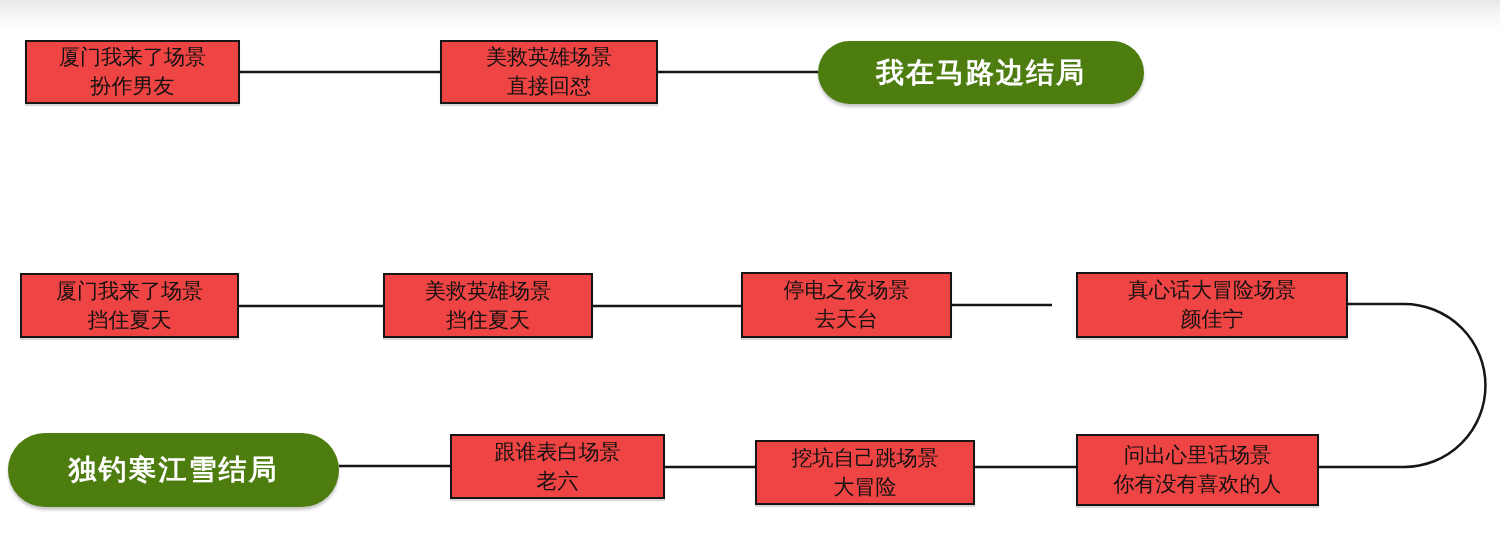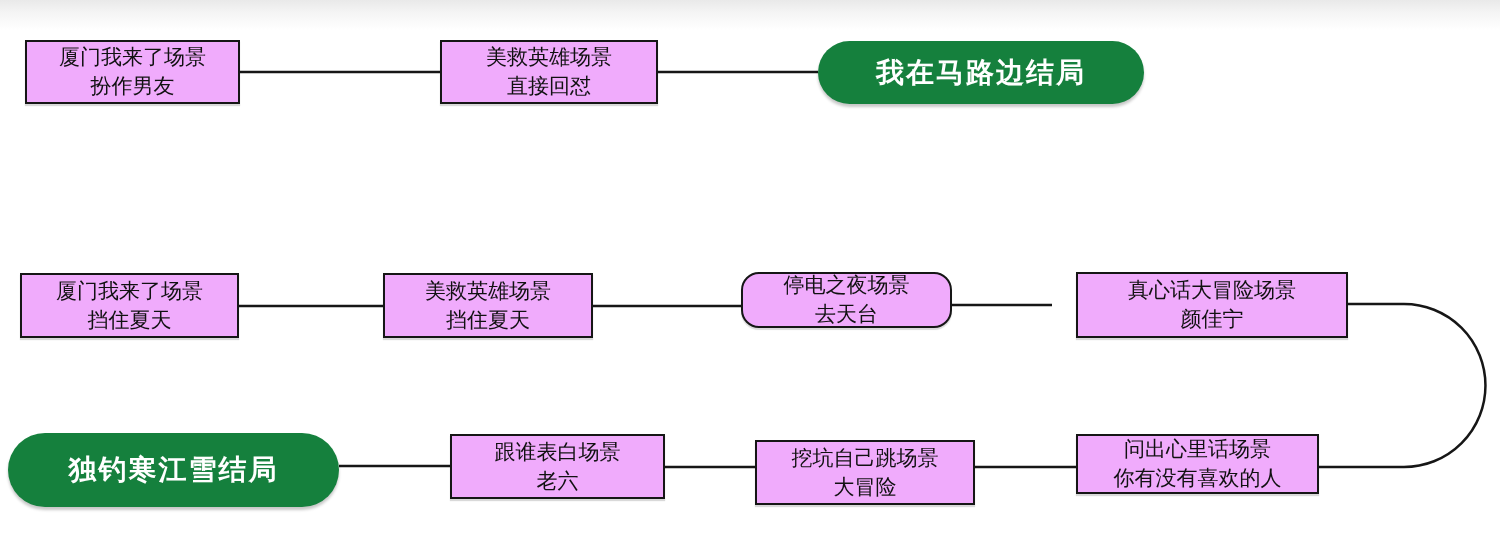--- a/index.html
+++ b/index.html
@@ -25,60 +25,60 @@
   }
   svg.connectors {
     position: absolute;
     left: 0; top: 0;
     width: 1500px;
     height: 559px;
   }
   .scene-box {
     position: absolute;
     box-sizing: border-box;
-    background: #f0abfc;
+    background: #ef4444;
     border: 2.5px solid #161616;
     box-shadow: 0 2px 1px rgba(0,0,0,0.15);
     display: flex;
     flex-direction: column;
     align-items: center;
     justify-content: center;
     text-align: center;
     color: #111111;
     font-size: 21px;
     line-height: 1.38;
     white-space: nowrap;
   }
   .ending-pill {
     position: absolute;
     box-sizing: border-box;
-    background: #15803d;
+    background: #4d7c0f;
     border-radius: 999px;
     box-shadow: 0 3px 3px rgba(0,0,0,0.22);
     display: flex;
     align-items: center;
     justify-content: center;
     color: #ffffff;
     font-size: 28px;
     font-weight: 600;
     letter-spacing: 2px;
     white-space: nowrap;
   }
   
   .s0 { left: 25px;   top: 40px;  width: 215px; height: 64px; }
   .s1 { left: 440px;  top: 40px;  width: 218px; height: 64px; }
   .e0 { left: 818px;  top: 41px;  width: 326px; height: 63px; }
   .s2 { left: 20px;   top: 273px; width: 219px; height: 65px; }
   .s3 { left: 383px;  top: 273px; width: 210px; height: 65px; }
-  .s4 { left: 741px;  top: 272px; width: 211px; height: 56px; border-radius: 18px; }
+  .s4 { left: 741px;  top: 272px; width: 211px; height: 66px; }
   .s5 { left: 1052px; top: 272px; width: 272px; height: 66px; margin-left: 24px; }
   .e1 { left: 8px;    top: 433px; width: 331px; height: 74px; }
   .s6 { left: 450px;  top: 434px; width: 215px; height: 65px; }
   .s7 { left: 755px;  top: 440px; width: 220px; height: 65px; }
-  .s8 { left: 1076px; top: 434px; width: 243px; height: 60px; }
+  .s8 { left: 1076px; top: 434px; width: 243px; height: 72px; }
 </style>
 </head>
 <body>
 
 <div class="canvas">
   <div class="top-fade"></div>
 
   <svg class="connectors" viewBox="0 0 1500 559">
     <path d="M240 72 H440
              M658 72 H818

